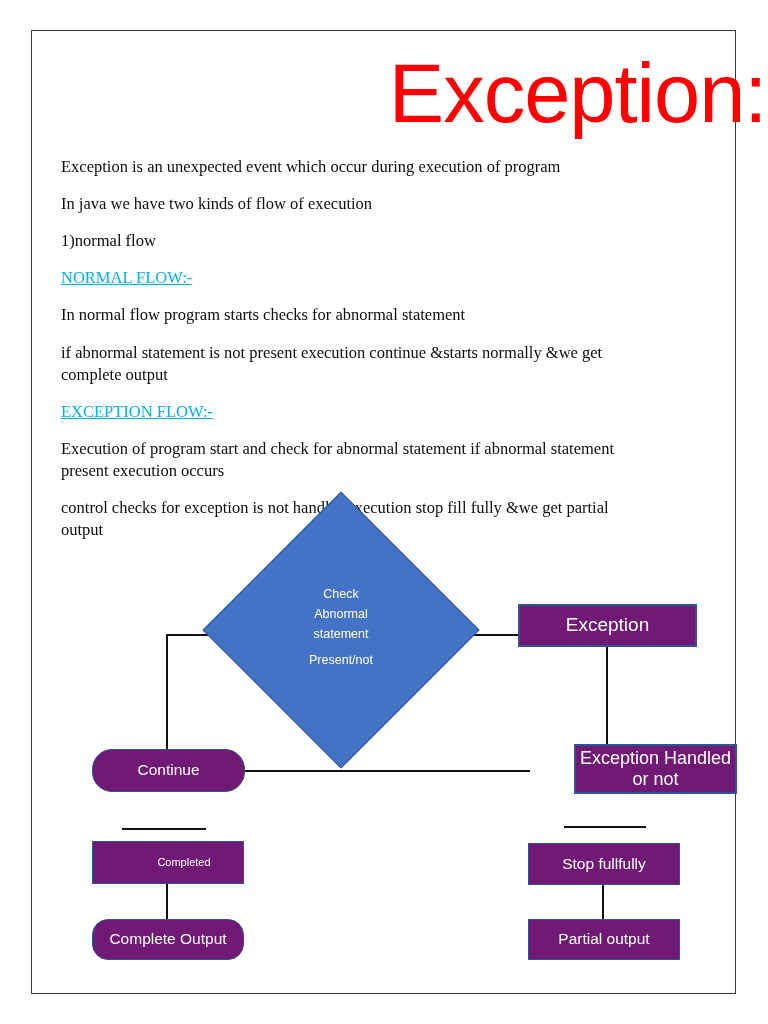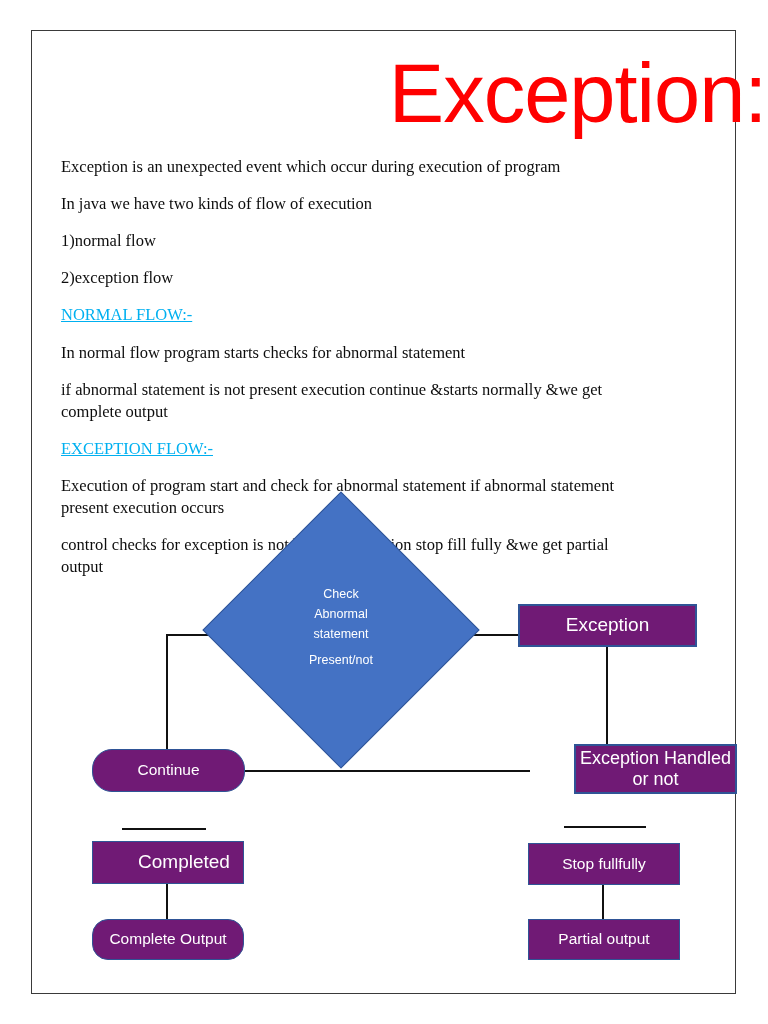--- a/index.html
+++ b/index.html
@@ -135,21 +135,21 @@
     border-radius: 20px;
   }
   #node-handled {
     left: 528px; top: 744px; width: 163px; height: 50px;
     font-size: 18px;
     border-width: 2px;
     margin-left: 46px;
   }
   #node-completed {
     left: 92px; top: 841px; width: 152px; height: 43px;
-    font-size: 19px;
+    font-size: 11px;
     padding-left: 32px;
   }
   #node-complete-output {
     left: 92px; top: 919px; width: 152px; height: 41px;
     font-size: 15.5px;
     border-radius: 16px;
   }
   #node-stop {
     left: 528px; top: 843px; width: 152px; height: 42px;
     font-size: 15.5px;
@@ -197,21 +197,20 @@
 <div id="doc-title">Exception:-</div>
 
 <div id="body-text">
 
   <p class="para">Exception is an unexpected event which occur during execution of program</p>
 
   <p class="para">In java we have two kinds of flow of execution</p>
 
   <p class="para">1)normal flow</p>
 
-  <p class="para">2)exception flow</p>
 
   <span class="section-heading">NORMAL FLOW:-</span>
 
   <p class="para">In normal flow program starts checks for abnormal statement</p>
 
   <p class="para">if abnormal statement is not present execution continue &amp;starts normally &amp;we get complete output</p>
 
   <span class="section-heading">EXCEPTION FLOW:-</span>
 
   <p class="para">Execution of program start and check for abnormal statement if abnormal statement present execution occurs</p>

